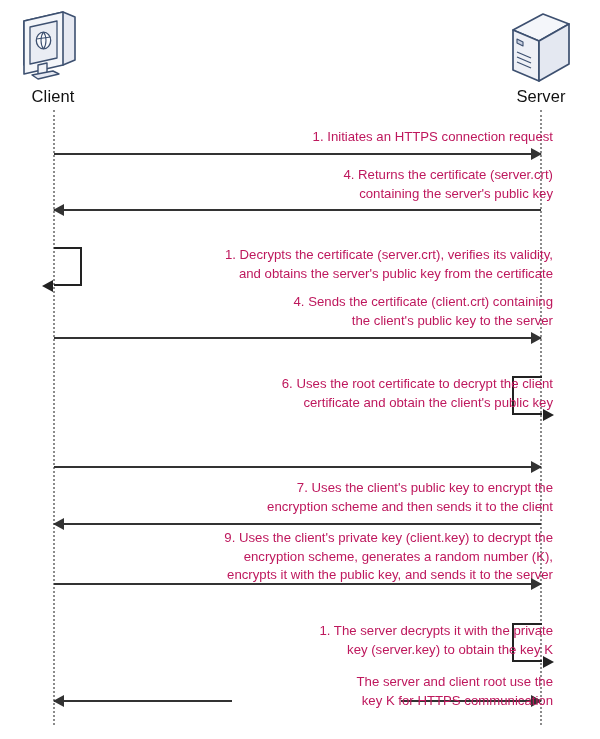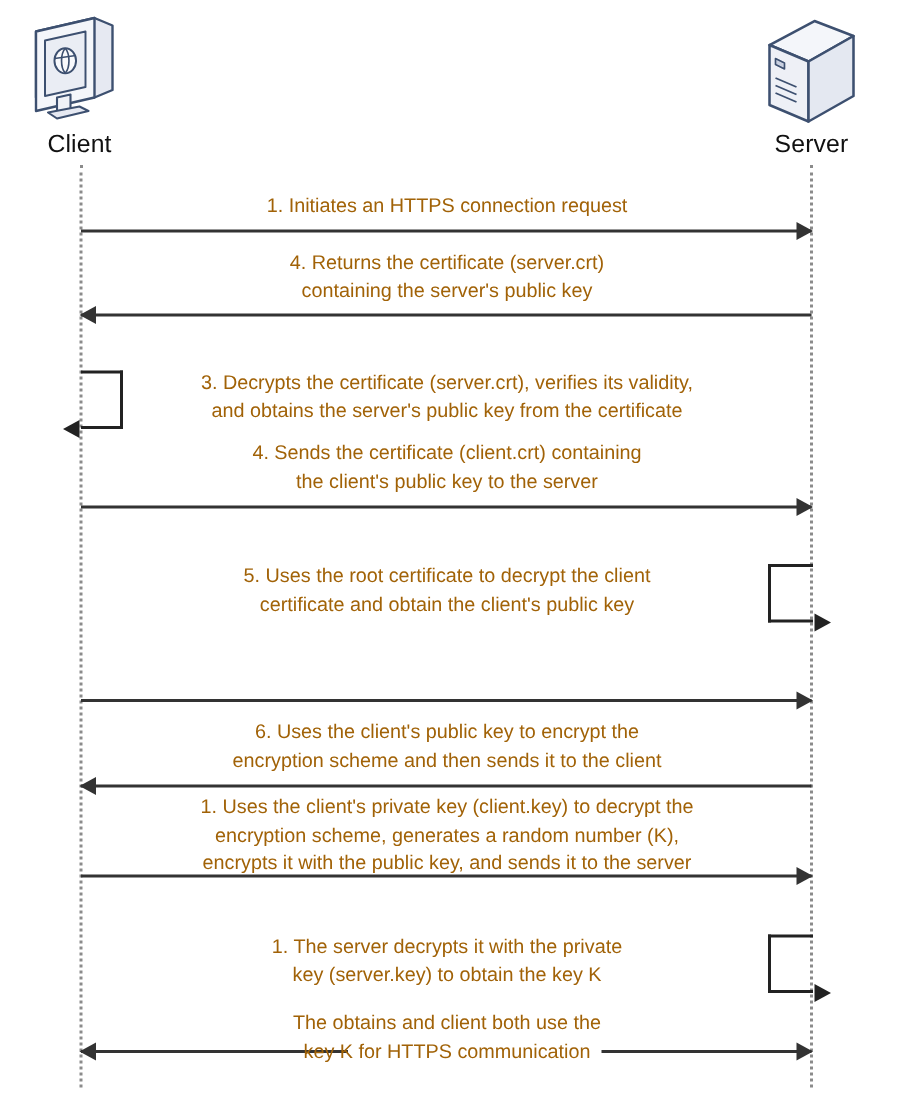--- a/index.html
+++ b/index.html
@@ -125,26 +125,26 @@
     border-right: 11px solid #222222;
   }
   .selfloop-server .tip {
     right: -12px;
     border-left: 11px solid #222222;
   }
 
   
   .msg-text {
     position: absolute;
-    left: 55px;
+    left: 67px;
     width: 486px;
-    text-align: center;
+    text-align: right;
     font-size: 13.2px;
     line-height: 18.5px;
-    color: #a16207;
+    color: #be185d;
     white-space: pre-line;
   }
 </style>
 </head>
 <body>
 
 <div id="diagram">
 
   <div class="actor actor-client">
     <svg class="actor-icon" viewBox="0 0 140 78">
@@ -199,60 +199,60 @@
 
   <div class="msg-text" style="top:166px">4. Returns the certificate (server.crt)
 containing the server's public key</div>
   <div class="msg" style="top:209px">
     <span class="head head-left"></span>
   </div>
 
   <div class="selfloop selfloop-client" style="top:247px">
     <span class="tip"></span>
   </div>
-  <div class="msg-text" style="top:246px">3. Decrypts the certificate (server.crt), verifies its validity,
+  <div class="msg-text" style="top:246px">1. Decrypts the certificate (server.crt), verifies its validity,
 and obtains the server's public key from the certificate</div>
 
   <div class="msg-text" style="top:293px">4. Sends the certificate (client.crt) containing
 the client's public key to the server</div>
   <div class="msg" style="top:337px">
     <span class="head head-right"></span>
   </div>
 
   <div class="selfloop selfloop-server" style="top:376px">
     <span class="tip"></span>
   </div>
-  <div class="msg-text" style="top:375px">5. Uses the root certificate to decrypt the client
+  <div class="msg-text" style="top:375px">6. Uses the root certificate to decrypt the client
 certificate and obtain the client's public key</div>
 
   <div class="msg" style="top:466px">
     <span class="head head-right"></span>
   </div>
 
-  <div class="msg-text" style="top:479px">6. Uses the client's public key to encrypt the
+  <div class="msg-text" style="top:479px">7. Uses the client's public key to encrypt the
 encryption scheme and then sends it to the client</div>
   <div class="msg" style="top:523px">
     <span class="head head-left"></span>
   </div>
 
-  <div class="msg-text" style="top:529px">1. Uses the client's private key (client.key) to decrypt the
+  <div class="msg-text" style="top:529px">9. Uses the client's private key (client.key) to decrypt the
 encryption scheme, generates a random number (K),
 encrypts it with the public key, and sends it to the server</div>
   <div class="msg" style="top:583px">
     <span class="head head-right"></span>
   </div>
 
   <div class="selfloop selfloop-server" style="top:623px">
     <span class="tip"></span>
   </div>
   <div class="msg-text" style="top:622px">1. The server decrypts it with the private
 key (server.key) to obtain the key K</div>
 
   <div class="msg-split-left" style="top:700px">
     <span class="head head-left" style="position:absolute;top:-5px;left:-1px;width:0;height:0;border-top:6px solid transparent;border-bottom:6px solid transparent;border-right:11px solid #333333;"></span>
   </div>
   <div class="msg-split-right" style="top:700px">
     <span class="head head-right" style="position:absolute;top:-5px;right:-1px;width:0;height:0;border-top:6px solid transparent;border-bottom:6px solid transparent;border-left:11px solid #333333;"></span>
   </div>
-  <div class="msg-text" style="top:673px">The obtains and client both use the
+  <div class="msg-text" style="top:673px">The server and client root use the
 key K for HTTPS communication</div>
 
 </div>
 
 </body></html>

